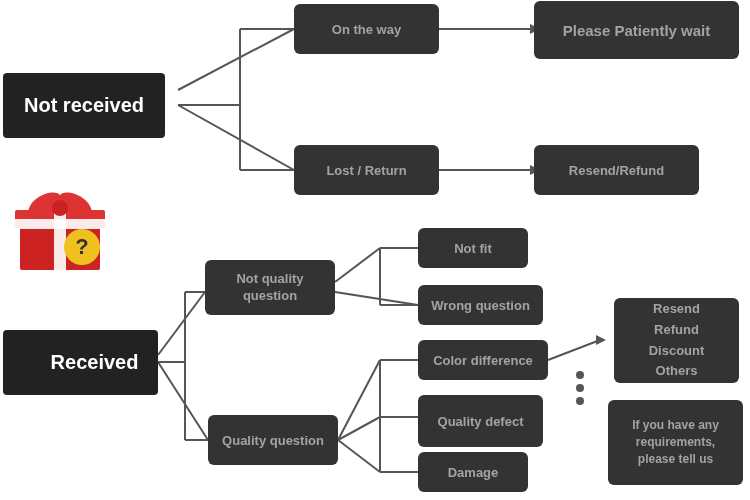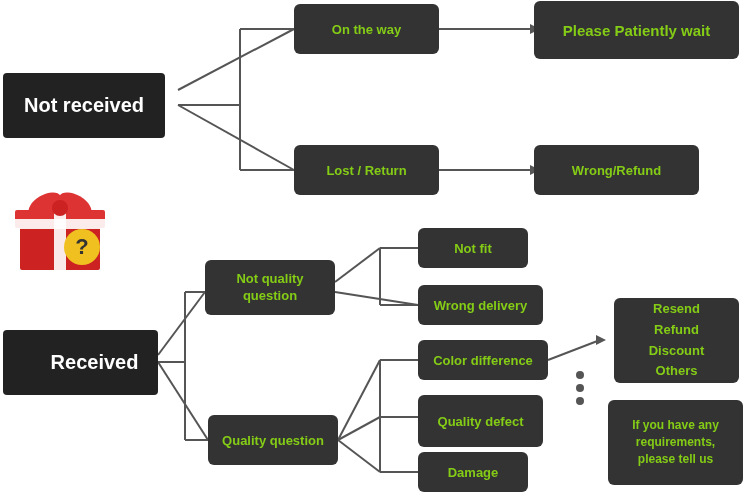--- a/index.html
+++ b/index.html
@@ -21,21 +21,21 @@
       justify-content: center;
       text-align: center;
       font-weight: bold;
       color: #fff;
       background: #555;
       padding: 6px 10px;
     }
 
     .node-dark {
       background: #333;
-      color: #84cc16;
+      color: #a3a3a3;
     }
 
     .node-large {
       background: #222;
       color: #fff;
       font-size: 20px;
       font-weight: bold;
       border-radius: 4px;
     }
 
@@ -122,21 +122,21 @@
 
 <div class="node node-dark" style="left:534px;top:1px;width:205px;height:58px;font-size:15px;">
   <span>Please Patiently wait</span>
 </div>
 
 <div class="node node-dark" style="left:294px;top:145px;width:145px;height:50px;">
   <span>Lost / Return</span>
 </div>
 
 <div class="node node-dark" style="left:534px;top:145px;width:165px;height:50px;">
-  <span>Wrong/Refund</span>
+  <span>Resend/Refund</span>
 </div>
 
 <div class="gift-box">
   <svg width="100" height="100" viewBox="0 0 100 100" xmlns="http://www.w3.org/2000/svg">
 
     <rect x="10" y="45" width="80" height="50" fill="#cc2222" rx="2"></rect>
 
     <rect x="5" y="35" width="90" height="18" fill="#dd3333" rx="2"></rect>
 
     <rect x="44" y="35" width="12" height="60" fill="white" opacity="0.9"></rect>
@@ -164,21 +164,21 @@
 
 <div class="node node-dark" style="left:208px;top:415px;width:130px;height:50px;">
   <span>Quality question</span>
 </div>
 
 <div class="node node-dark" style="left:418px;top:228px;width:110px;height:40px;">
   <span>Not fit</span>
 </div>
 
 <div class="node node-dark" style="left:418px;top:285px;width:125px;height:40px;">
-  <span>Wrong delivery</span>
+  <span>Wrong question</span>
 </div>
 
 <div class="node node-dark" style="left:418px;top:340px;width:130px;height:40px;">
   <span>Color difference</span>
 </div>
 
 <div class="node node-dark" style="left:418px;top:395px;width:125px;height:52px;">
   <span>Quality defect</span>
 </div>
 

